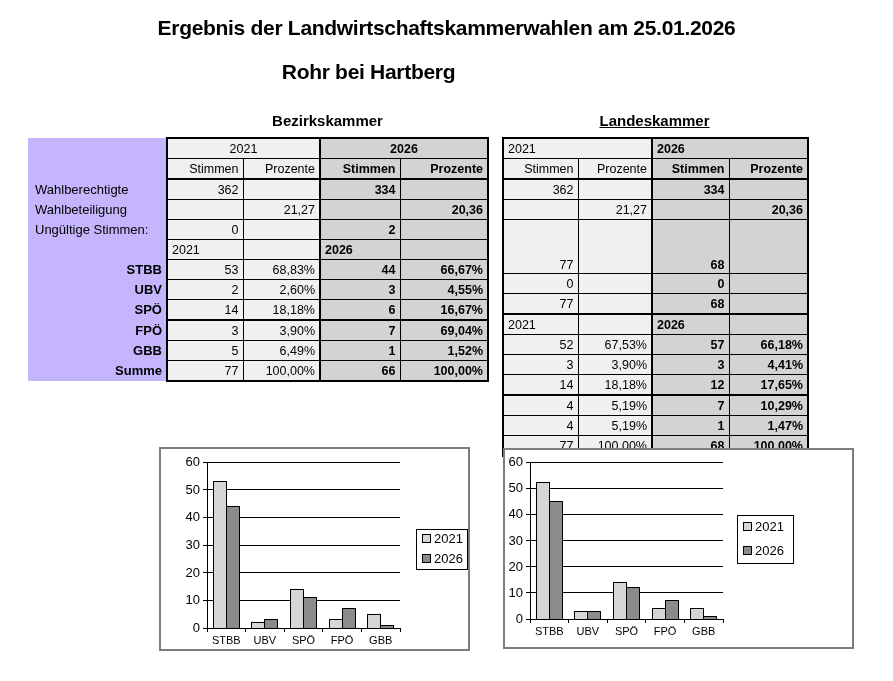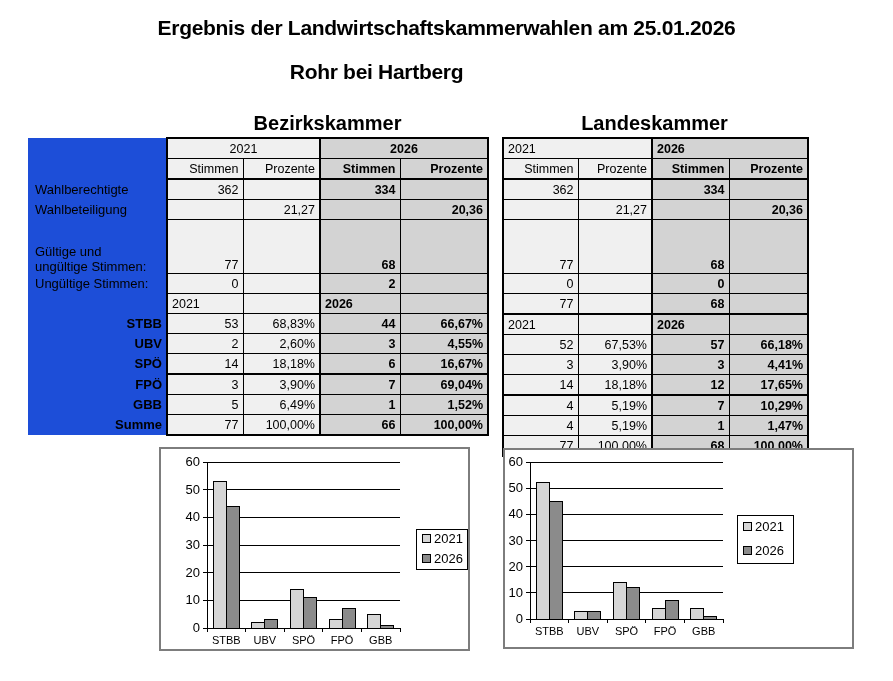--- a/index.html
+++ b/index.html
@@ -3,32 +3,32 @@
 <meta charset="utf-8">
 <style>
   html,body{margin:0;padding:0;}
   body{
     width:893px;height:681px;position:relative;overflow:hidden;
     background:#ffffff;color:#000;
     font-family:"Liberation Sans",sans-serif;
   }
   .abs{position:absolute;}
   .title{top:16px;left:0;width:893px;text-align:center;font-size:21px;font-weight:bold;letter-spacing:-0.3px;}
-  .subtitle{top:60px;left:0;width:737px;text-align:center;font-size:21px;font-weight:bold;letter-spacing:-0.3px;margin-left:8px;}
-  .sec-hdr{top:112px;font-size:20px;font-weight:bold;text-align:center;}
+  .subtitle{top:60px;left:0;width:737px;text-align:center;font-size:21px;font-weight:bold;letter-spacing:-0.3px;}
+  .sec-hdr{top:112px;font-size:15px;font-weight:bold;text-align:center;}
   #hdr-bez{left:167px;width:321px;}
-  #hdr-land{left:502px;width:305px;}
+  #hdr-land{left:502px;width:305px;text-decoration:underline;}
 
   table.etable{border-collapse:collapse;table-layout:fixed;}
   .etable td{
     border:1px solid #000;height:19px;padding:0 4px;
     font-size:12.5px;text-align:right;vertical-align:middle;
     white-space:nowrap;overflow:hidden;
   }
-  .etable td.lbl{border:0;background:#1d4ed8;font-size:13px;text-align:left;padding:0 4px 0 7px;}
+  .etable td.lbl{border:0;background:#c4b5fd;font-size:13px;text-align:left;padding:0 4px 0 7px;}
   .etable td.plab{text-align:right;font-weight:bold;padding-right:4px;}
   td.c21{background:#f0f0f0;}
   td.c26{background:#d3d3d3;}
   .b{font-weight:bold;}
   .center{text-align:center !important;}
   .leftal{text-align:left !important;}
   td.eL{border-left:2px solid #000;}
   td.eR{border-right:2px solid #000;}
   td.mL{border-left:2px solid #000;}
   tr.rA td.d{border-top:2px solid #000;}
@@ -82,30 +82,20 @@
     <td class="d c21"></td>
     <td class="d c26 b mL">334</td>
     <td class="d c26 eR"></td>
   </tr>
   <tr>
     <td class="lbl">Wahlbeteiligung</td>
     <td class="d c21 eL"></td>
     <td class="d c21">21,27</td>
     <td class="d c26 b mL"></td>
     <td class="d c26 b eR">20,36</td>
-  </tr>
-  <tr class="tall">
-    <td class="lbl">
-      <div>Gültige und</div>
-      <div>ungültige Stimmen:</div>
-    </td>
-    <td class="d c21 eL">77</td>
-    <td class="d c21"></td>
-    <td class="d c26 b mL">68</td>
-    <td class="d c26 eR"></td>
   </tr>
   <tr>
     <td class="lbl">Ungültige Stimmen:</td>
     <td class="d c21 eL">0</td>
     <td class="d c21"></td>
     <td class="d c26 b mL">2</td>
     <td class="d c26 eR"></td>
   </tr>
   <tr>
     <td class="lbl"></td>

